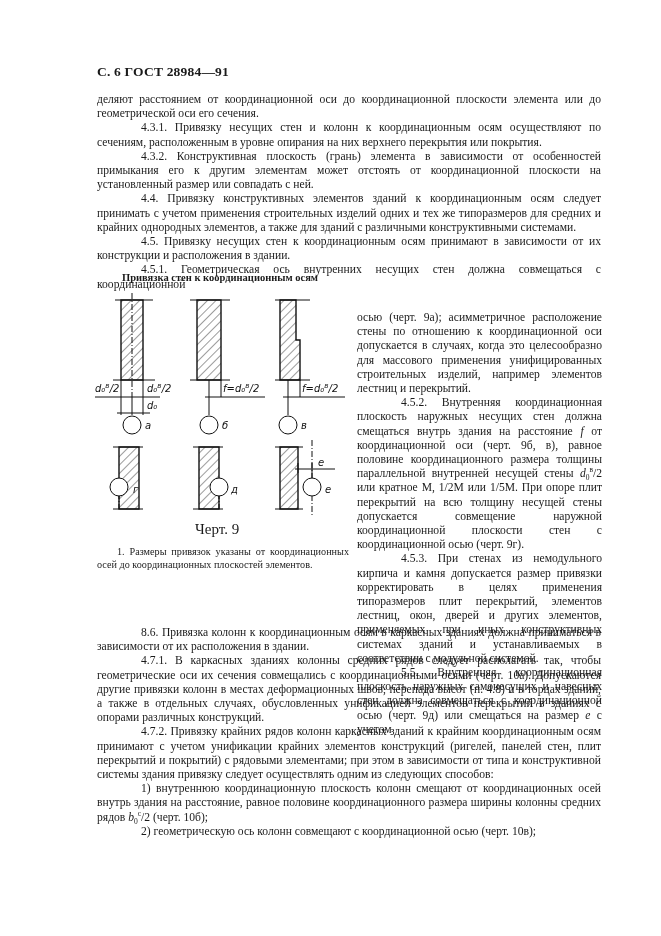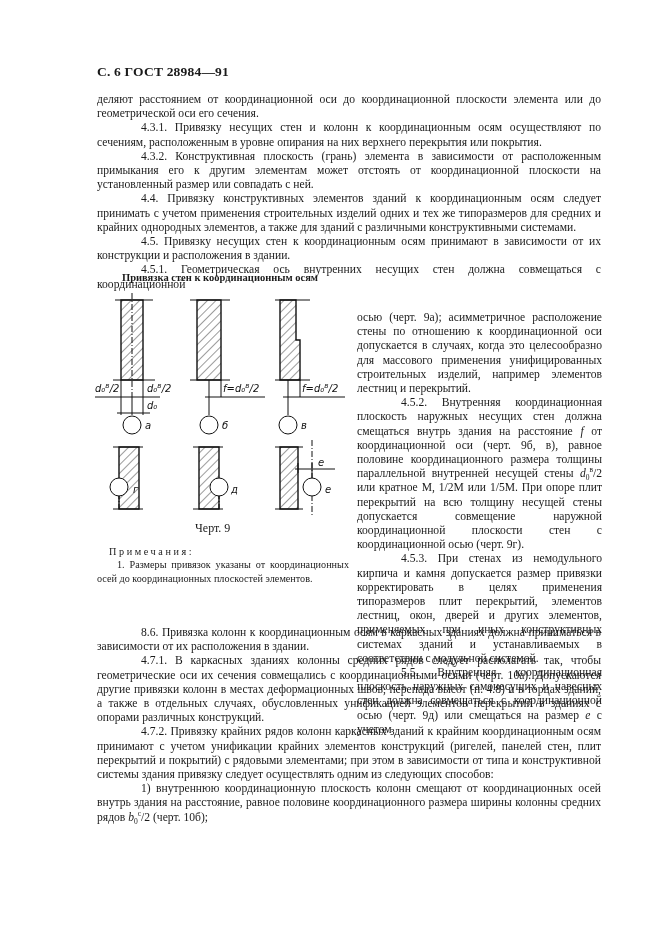--- a/index.html
+++ b/index.html
@@ -5,38 +5,38 @@
   html, body { margin: 0; padding: 0; background: #ffffff; }
   body { width: 661px; height: 936px; position: relative; overflow: hidden;
          font-family: "Liberation Serif", "DejaVu Serif", serif; color: #1a1a1a; }
   .hdr { position: absolute; left: 97px; top: 64px; font-weight: bold; font-size: 13.5px; letter-spacing: 0.2px; }
   .txt { position: absolute; font-size: 11.6px; line-height: 14.2px; text-align: justify; }
   .txt p { margin: 0; }
   .ind { text-indent: 44px; }
   .full { left: 97px; width: 504px; }
   .rcol { left: 357px; width: 245px; margin-top: 48px; }
   .fig-title { position: absolute; left: 122px; top: 272px; font-weight: bold; font-size: 10.5px; }
-  .fig-cap { position: absolute; left: 195px; top: 521px; font-size: 12px; }
+  .fig-cap { position: absolute; left: 195px; top: 521px; font-size: 15px; }
   .notes { position: absolute; left: 97px; top: 545px; width: 252px; font-size: 10.2px; line-height: 13.4px; text-align: justify; }
   .notes p { margin: 0; }
   .notes .nhead { letter-spacing: 2.6px; text-indent: 12px; }
   .notes .ni { text-indent: 20px; }
   svg.fig { position: absolute; left: 95px; top: 285px; }
   sub, sup { font-size: 7.5px; line-height: 0; }
   .it { font-style: italic; }
 </style>
 </head>
 <body>
 
 <div class="hdr">С. 6 ГОСТ 28984—91</div>
 
 <div class="txt full" style="top:93px;">
   <p>деляют расстоянием от координационной оси до координационной плоскости элемента или до геометрической оси его сечения.</p>
   <p class="ind">4.3.1. Привязку несущих стен и колонн к координационным осям осуществляют по сечениям, расположенным в уровне опирания на них верхнего перекрытия или покрытия.</p>
-  <p class="ind">4.3.2. Конструктивная плоскость (грань) элемента в зависимости от расположенным примыкания его к другим элементам может отстоять от координационной плоскости на установленный размер или совпадать с ней.</p>
+  <p class="ind">4.3.2. Конструктивная плоскость (грань) элемента в зависимости от особенностей примыкания его к другим элементам может отстоять от координационной плоскости на установленный размер или совпадать с ней.</p>
   <p class="ind">4.4. Привязку конструктивных элементов зданий к координационным осям следует принимать с учетом применения строительных изделий одних и тех же типоразмеров для средних и крайних однородных элементов, а также для зданий с различными конструктивными системами.</p>
   <p class="ind">4.5. Привязку несущих стен к координационным осям принимают в зависимости от их конструкции и расположения в здании.</p>
   <p class="ind">4.5.1. Геометрическая ось внутренних несущих стен должна совмещаться с координационной</p>
 </div>
 
 <div class="fig-title">Привязка стен к координационным осям</div>
 
 <div class="txt rcol" style="top:263px;">
   <p>осью (черт. 9а); асимметричное расположение стены по отношению к координационной оси допускается в случаях, когда это целесообразно для массового применения унифицированных строительных изделий, например элементов лестниц и перекрытий.</p>
   <p class="ind"><span>4.5.2. Внутренняя координационная плоскость наружных несущих стен должна смещаться внутрь здания на расстояние </span><span class="it">f</span><span> от координационной оси (черт. 9б, в), равное половине координационного размера толщины параллельной внутренней несущей стены </span><span class="it">d</span><sub>0</sub><sup>в</sup><span>/2 или кратное М, </span><span>1/2</span><span>М или </span><span>1/5</span><span>М. При опоре плит перекрытий на всю толщину несущей стены допускается совмещение наружной координационной плоскости стен с координационной осью (черт. 9г).</span></p>
@@ -147,22 +147,22 @@
     <text x="38" y="-16">г</text>
     <text x="136" y="-16">д</text>
     <text x="230" y="-16">е</text>
     <text x="223" y="-43">e</text>
   </g>
 </svg>
 
 <div class="fig-cap">Черт. 9</div>
 
 <div class="notes">
-  <p class="nhead">Примечания:</p>
   <p class="ni">1. Размеры привязок указаны от координационных осей до координационных плоскостей элементов.</p>
 </div>
 
 <div class="txt full" style="top:626px;">
   <p class="ind">8.6. Привязка колонн к координационным осям в каркасных зданиях должна приниматься в зависимости от их расположения в здании.</p>
   <p class="ind">4.7.1. В каркасных зданиях колонны средних рядов следует располагать так, чтобы геометрические оси их сечения совмещались с координационными осями (черт. 10а). Допускаются другие привязки колонн в местах деформационных швов, перепада высот (п. 4.8) и в торцах зданий, а также в отдельных случаях, обусловленных унификацией элементов перекрытий в зданиях с опорами различных конструкций.</p>
   <p class="ind">4.7.2. Привязку крайних рядов колонн каркасных зданий к крайним координационным осям принимают с учетом унификации крайних элементов конструкций (ригелей, панелей стен, плит перекрытий и покрытий) с рядовыми элементами; при этом в зависимости от типа и конструктивной системы здания привязку следует осуществлять одним из следующих способов:</p>
   <p class="ind"><span>1) внутреннюю координационную плоскость колонн смещают от координационных осей внутрь здания на расстояние, равное половине координационного размера ширины колонны средних рядов </span><span class="it">b</span><sub>0</sub><sup>c</sup><span>/2 (черт. 10б);</span></p>
+  <p class="ind">2) геометрическую ось колонн совмещают с координационной осью (черт. 10в);</p>
 </div>
 
 </body></html>

